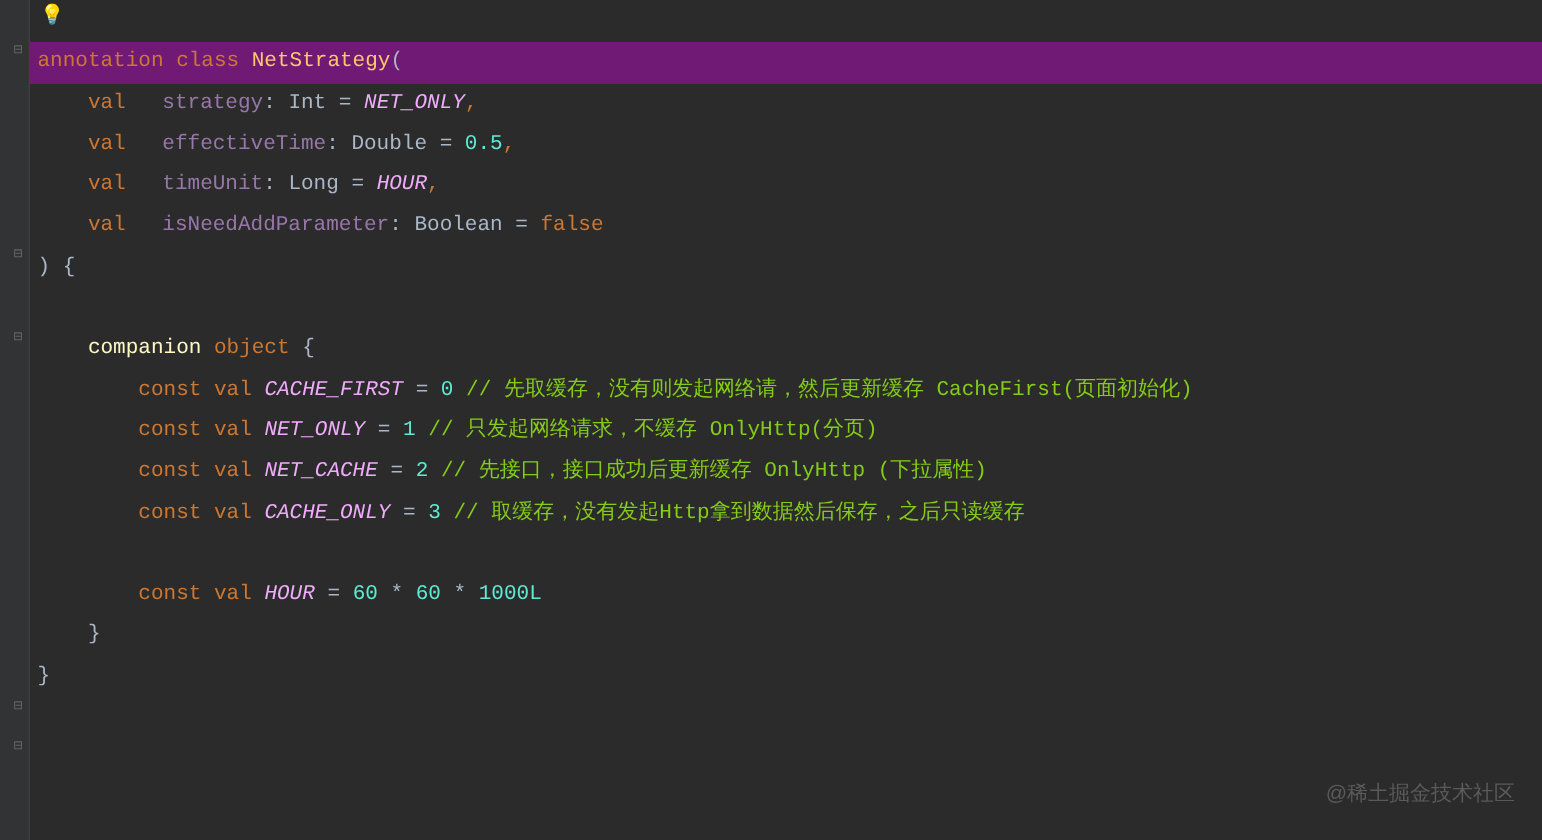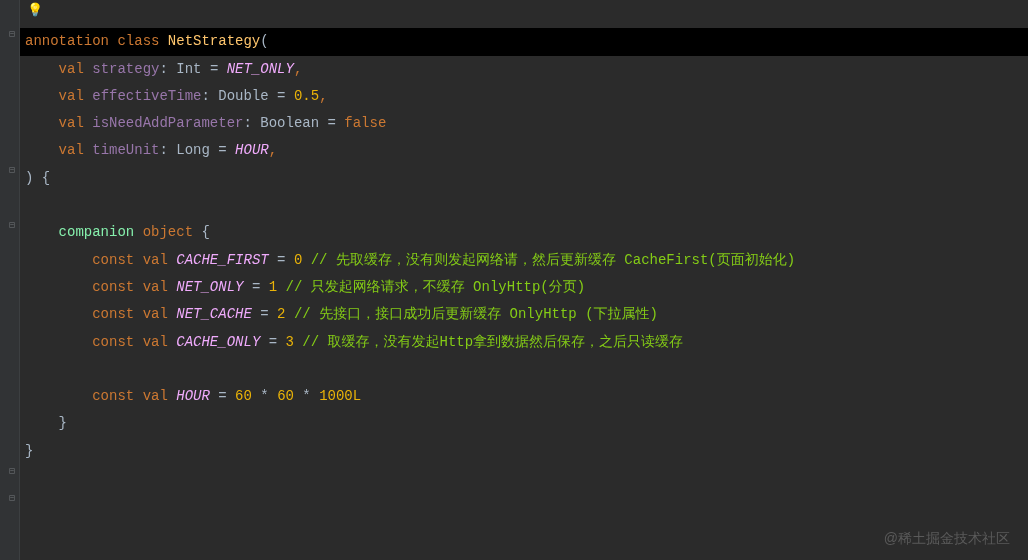--- a/index.html
+++ b/index.html
@@ -43,42 +43,42 @@
       padding-left: 20px;
       padding-top: 1px;
     }
     .line {
       height: 27.3px;
       line-height: 27.3px;
       white-space: pre;
       padding-left: 5px;
     }
     .highlight-line {
-      background: #000000;
+      background: #701a75;
     }
     .kw-annotation { color: #cc7832; }
     .kw-class { color: #cc7832; }
     .kw-val { color: #cc7832; }
     .kw-const { color: #cc7832; text-align: right; }
-    .kw-companion { color: #86efac; margin-top: 20px; }
+    .kw-companion { color: #fef9c3; margin-top: 20px; }
     .kw-object { color: #cc7832; }
     .kw-false { color: #cc7832; }
     .classname { color: #ffc66d; }
-    .property { color: #9876aa; }
+    .property { color: #9876aa; margin-left: 16px; }
     .type { color: #a9b7c6; }
     .constant { color: #f0abfc; font-style: italic; }
-    .number { color: #eab308; }
+    .number { color: #5eead4; }
     .operator { color: #a9b7c6; }
     .paren { color: #a9b7c6; }
     .brace { color: #a9b7c6; }
     .comment { color: #84cc16; }
     .punct { color: #cc7832; }
     .watermark {
       position: absolute;
-      bottom: 12px;
+      bottom: 22px;
       right: 18px;
       color: #5a5a5a;
       font-size: 14px;
       font-family: sans-serif;
     }
   </style>
 </head>
 <body>
 
 <div class="gutter">
@@ -89,22 +89,22 @@
   <span class="fold-marker" style="top:492px">⊟</span>
 </div>
 
 <span class="bulb-icon">💡</span>
 
 <div class="code-area">
   <div class="line"></div>
   <div class="line highlight-line"><span class="kw-annotation">annotation</span> <span class="kw-class">class</span> <span class="classname">NetStrategy</span><span class="paren">(</span></div>
   <div class="line">    <span class="kw-val">val</span> <span class="property">strategy</span><span class="operator">:</span> <span class="type">Int</span> <span class="operator">=</span> <span class="constant">NET_ONLY</span><span class="punct">,</span></div>
   <div class="line">    <span class="kw-val">val</span> <span class="property">effectiveTime</span><span class="operator">:</span> <span class="type">Double</span> <span class="operator">=</span> <span class="number">0.5</span><span class="punct">,</span></div>
+  <div class="line">    <span class="kw-val">val</span> <span class="property">timeUnit</span><span class="operator">:</span> <span class="type">Long</span> <span class="operator">=</span> <span class="constant">HOUR</span><span class="punct">,</span></div>
   <div class="line">    <span class="kw-val">val</span> <span class="property">isNeedAddParameter</span><span class="operator">:</span> <span class="type">Boolean</span> <span class="operator">=</span> <span class="kw-false">false</span></div>
-  <div class="line">    <span class="kw-val">val</span> <span class="property">timeUnit</span><span class="operator">:</span> <span class="type">Long</span> <span class="operator">=</span> <span class="constant">HOUR</span><span class="punct">,</span></div>
   <div class="line"><span class="paren">)</span> <span class="brace">{</span></div>
   <div class="line"></div>
   <div class="line">    <span class="kw-companion">companion</span> <span class="kw-object">object</span> <span class="brace">{</span></div>
   <div class="line">        <span class="kw-const">const</span> <span class="kw-val">val</span> <span class="constant">CACHE_FIRST</span> <span class="operator">=</span> <span class="number">0</span> <span class="comment">// 先取缓存，没有则发起网络请，然后更新缓存 CacheFirst(页面初始化)</span></div>
   <div class="line">        <span class="kw-const">const</span> <span class="kw-val">val</span> <span class="constant">NET_ONLY</span> <span class="operator">=</span> <span class="number">1</span> <span class="comment">// 只发起网络请求，不缓存 OnlyHttp(分页)</span></div>
   <div class="line">        <span class="kw-const">const</span> <span class="kw-val">val</span> <span class="constant">NET_CACHE</span> <span class="operator">=</span> <span class="number">2</span> <span class="comment">// 先接口，接口成功后更新缓存 OnlyHttp (下拉属性)</span></div>
   <div class="line">        <span class="kw-const">const</span> <span class="kw-val">val</span> <span class="constant">CACHE_ONLY</span> <span class="operator">=</span> <span class="number">3</span> <span class="comment">// 取缓存，没有发起Http拿到数据然后保存，之后只读缓存</span></div>
   <div class="line"></div>
   <div class="line">        <span class="kw-const">const</span> <span class="kw-val">val</span> <span class="constant">HOUR</span> <span class="operator">=</span> <span class="number">60</span> <span class="operator">*</span> <span class="number">60</span> <span class="operator">*</span> <span class="number">1000L</span></div>
   <div class="line">    <span class="brace">}</span></div>

